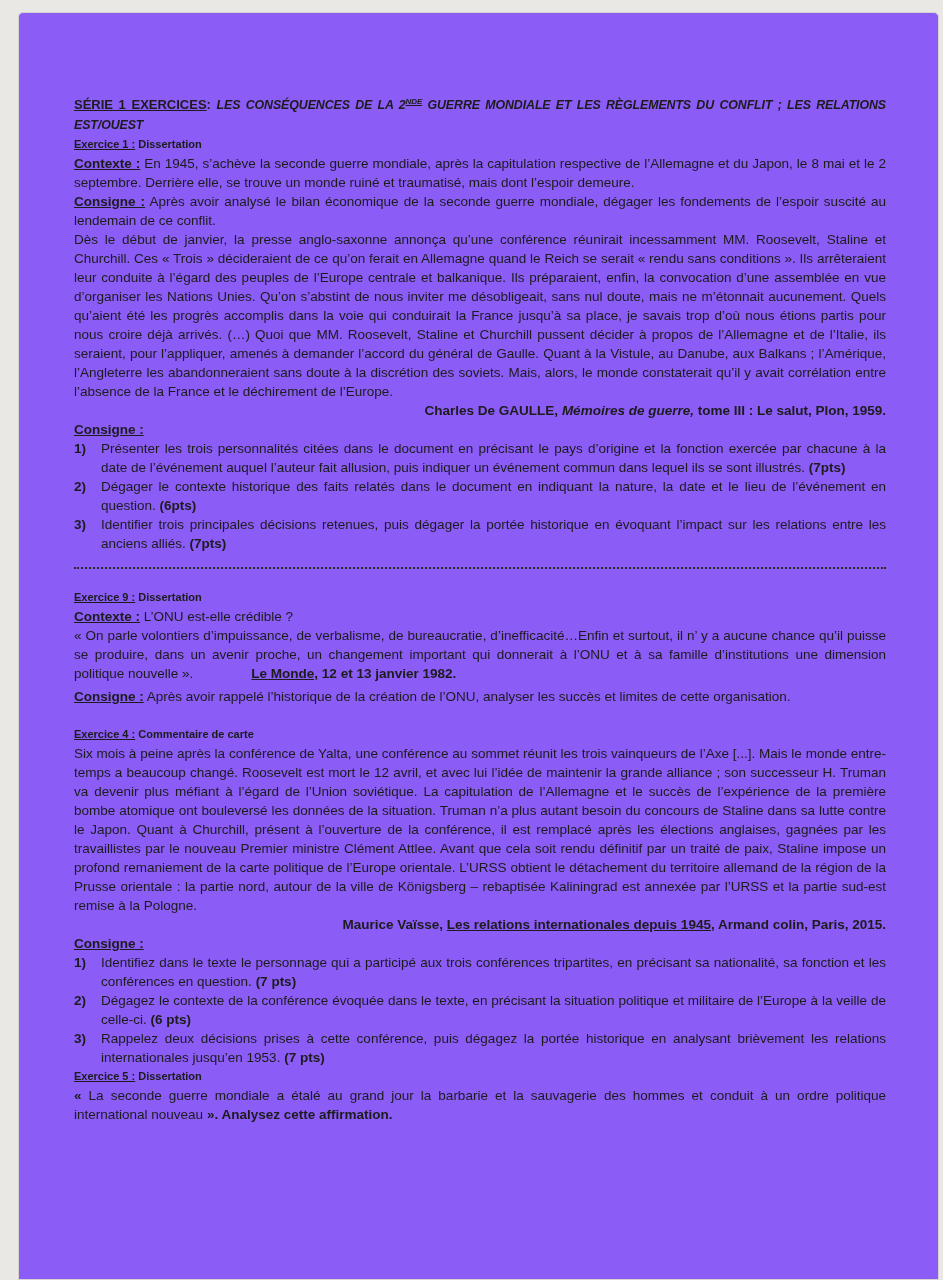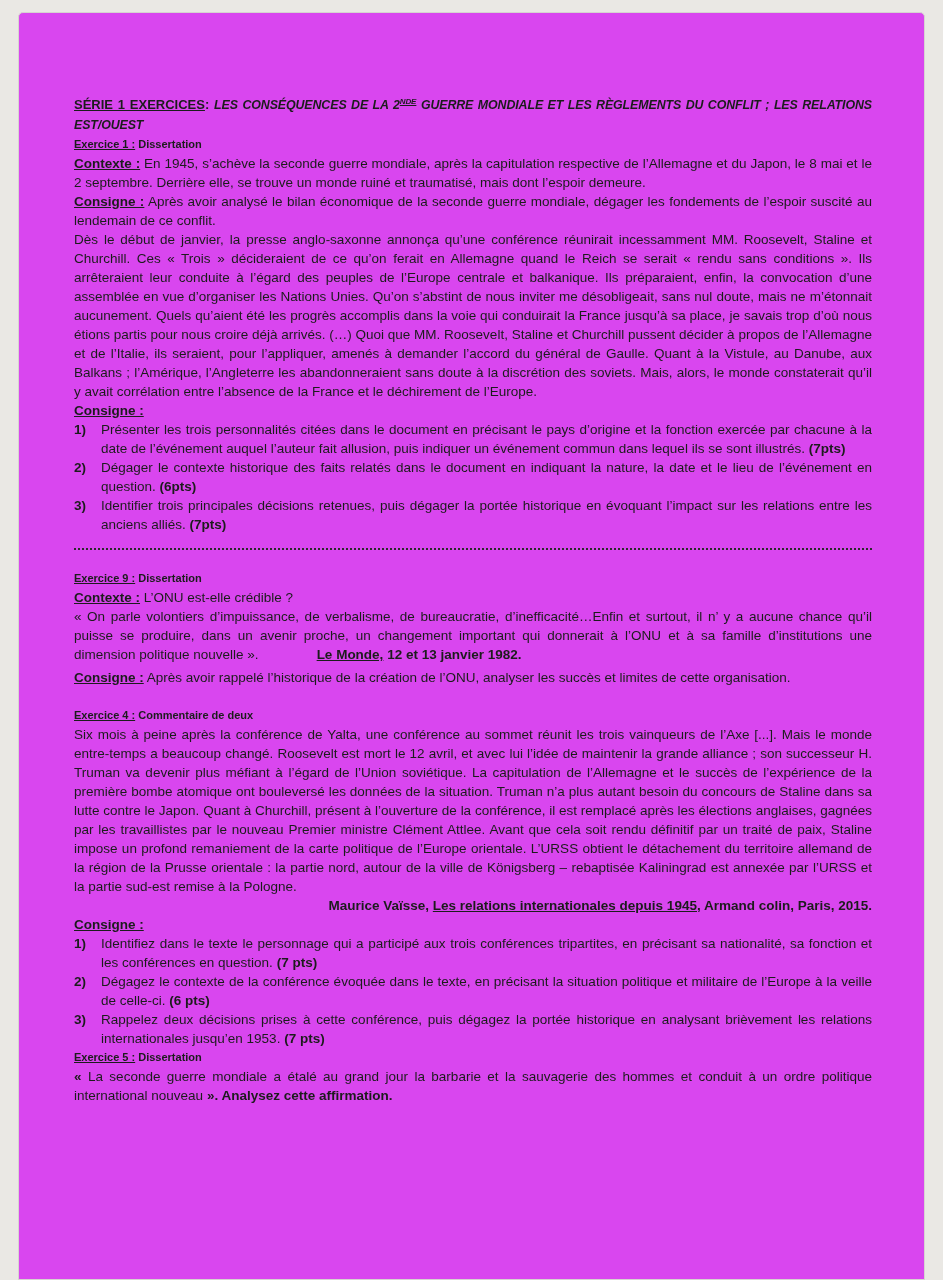--- a/index.html
+++ b/index.html
@@ -4,23 +4,23 @@
 <style>
   html, body { margin:0; padding:0; }
   body {
     background:#eae8e4;
     font-family:"Liberation Sans", sans-serif;
     color:#1c1c1c;
     width:943px;
   }
   .page {
     box-sizing:border-box;
-    margin:12px 18px 0 18px;
+    margin:12px 4px 0 18px;
     min-height:1268px;
-    background:#d946ef;
+    background:#8b5cf6;
     border:1px solid #d7d4d0;
     border-radius:5px 5px 0 0;
   }
   .content {
     padding:79px 52px 40px 55px;
     font-size:13.5px;
     line-height:19px;
     text-align:justify;
   }
   p { margin:0; }
@@ -46,20 +46,21 @@
 <div class="page">
   <div class="content">
 
     <p class="hdr"><span class="bu">SÉRIE 1 EXERCICES</span><span>:</span> <span class="title"><span>LES CONSÉQUENCES DE LA 2</span><sup>NDE</sup><span> GUERRE MONDIALE ET LES RÈGLEMENTS DU CONFLIT ; LES RELATIONS EST/OUEST</span></span></p>
 
     <p class="h"><span class="bu">Exercice 1 :</span> <span>Dissertation</span></p>
     <p><span class="bu">Contexte :</span> <span>En 1945, s’achève la seconde guerre mondiale, après la capitulation respective de l’Allemagne et du Japon, le 8 mai et le 2 septembre. Derrière elle, se trouve un monde ruiné et traumatisé, mais dont l’espoir demeure.</span></p>
     <p><span class="bu">Consigne :</span> <span>Après avoir analysé le bilan économique de la seconde guerre mondiale, dégager les fondements de l’espoir suscité au lendemain de ce conflit.</span></p>
 
     <p>Dès le début de janvier, la presse anglo-saxonne annonça qu’une conférence réunirait incessamment MM. Roosevelt, Staline et Churchill. Ces « Trois » décideraient de ce qu’on ferait en Allemagne quand le Reich se serait « rendu sans conditions ». Ils arrêteraient leur conduite à l’égard des peuples de l’Europe centrale et balkanique. Ils préparaient, enfin, la convocation d’une assemblée en vue d’organiser les Nations Unies. Qu’on s’abstint de nous inviter me désobligeait, sans nul doute, mais ne m’étonnait aucunement. Quels qu’aient été les progrès accomplis dans la voie qui conduirait la France jusqu’à sa place, je savais trop d’où nous étions partis pour nous croire déjà arrivés. (…) Quoi que MM. Roosevelt, Staline et Churchill pussent décider à propos de l’Allemagne et de l’Italie, ils seraient, pour l’appliquer, amenés à demander l’accord du général de Gaulle. Quant à la Vistule, au Danube, aux Balkans ; l’Amérique, l’Angleterre les abandonneraient sans doute à la discrétion des soviets. Mais, alors, le monde constaterait qu’il y avait corrélation entre l’absence de la France et le déchirement de l’Europe.</p>
+    <p class="attr"><span>Charles De GAULLE,</span> <span class="bi">Mémoires de guerre,</span> <span>tome III : Le salut, Plon, 1959.</span></p>
     <p><span class="bu">Consigne :</span></p>
     <div class="li">
       <span class="num">1)</span>
       <p class="it"><span>Présenter les trois personnalités citées dans le document en précisant le pays d’origine et la fonction exercée par chacune à la date de l’événement auquel l’auteur fait allusion, puis indiquer un événement commun dans lequel ils se sont illustrés.</span> <span class="b">(7pts)</span></p>
     </div>
     <div class="li">
       <span class="num">2)</span>
       <p class="it"><span>Dégager le contexte historique des faits relatés dans le document en indiquant la nature, la date et le lieu de l’événement en question.</span> <span class="b">(6pts)</span></p>
     </div>
     <div class="li">
@@ -67,21 +68,21 @@
       <p class="it"><span>Identifier trois principales décisions retenues, puis dégager la portée historique en évoquant l’impact sur les relations entre les anciens alliés.</span> <span class="b">(7pts)</span></p>
     </div>
 
     <div class="dots"></div>
 
     <p class="h mt"><span class="bu">Exercice 9 :</span> <span>Dissertation</span></p>
     <p><span class="bu">Contexte :</span> <span>L’ONU est-elle crédible ?</span></p>
     <p><span>« On parle volontiers d’impuissance, de verbalisme, de bureaucratie, d’inefficacité…Enfin et surtout, il n’ y a aucune chance qu’il puisse se produire, dans un avenir proche, un changement important qui donnerait à l’ONU et à sa famille d’institutions une dimension politique nouvelle ».</span><span class="gap"></span><span class="bu">Le Monde,</span> <span class="b">12 et 13 janvier 1982.</span></p>
     <p class="mt-sm"><span class="bu">Consigne :</span> <span>Après avoir rappelé l’historique de la création de l’ONU, analyser les succès et limites de cette organisation.</span></p>
 
-    <p class="h mt"><span class="bu">Exercice 4 :</span> <span>Commentaire de deux</span></p>
+    <p class="h mt"><span class="bu">Exercice 4 :</span> <span>Commentaire de carte</span></p>
     <p>Six mois à peine après la conférence de Yalta, une conférence au sommet réunit les trois vainqueurs de l’Axe [...]. Mais le monde entre-temps a beaucoup changé. Roosevelt est mort le 12 avril, et avec lui l’idée de maintenir la grande alliance ; son successeur H. Truman va devenir plus méfiant à l’égard de l’Union soviétique. La capitulation de l’Allemagne et le succès de l’expérience de la première bombe atomique ont bouleversé les données de la situation. Truman n’a plus autant besoin du concours de Staline dans sa lutte contre le Japon. Quant à Churchill, présent à l’ouverture de la conférence, il est remplacé après les élections anglaises, gagnées par les travaillistes par le nouveau Premier ministre Clément Attlee. Avant que cela soit rendu définitif par un traité de paix, Staline impose un profond remaniement de la carte politique de l’Europe orientale. L’URSS obtient le détachement du territoire allemand de la région de la Prusse orientale : la partie nord, autour de la ville de Königsberg – rebaptisée Kaliningrad est annexée par l’URSS et la partie sud-est remise à la Pologne.</p>
     <p class="attr"><span>Maurice Vaïsse,</span> <span class="bu">Les relations internationales depuis 1945,</span> <span>Armand colin, Paris, 2015.</span></p>
     <p><span class="bu">Consigne :</span></p>
     <div class="li">
       <span class="num">1)</span>
       <p class="it"><span>Identifiez dans le texte le personnage qui a participé aux trois conférences tripartites, en précisant sa nationalité, sa fonction et les conférences en question.</span> <span class="b">(7 pts)</span></p>
     </div>
     <div class="li">
       <span class="num">2)</span>
       <p class="it"><span>Dégagez le contexte de la conférence évoquée dans le texte, en précisant la situation politique et militaire de l’Europe à la veille de celle-ci.</span> <span class="b">(6 pts)</span></p>

